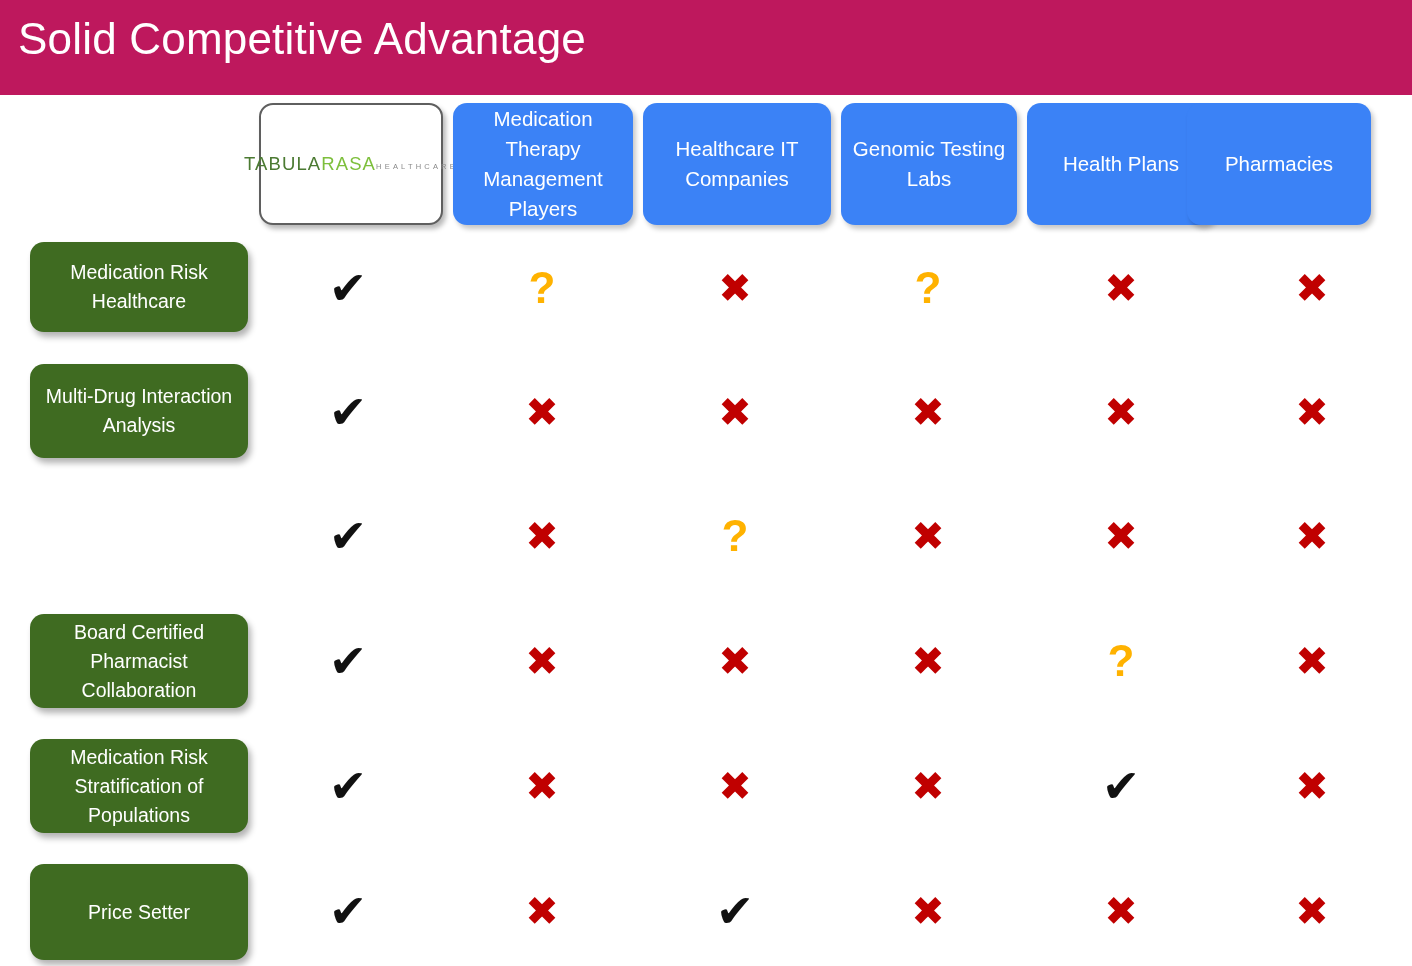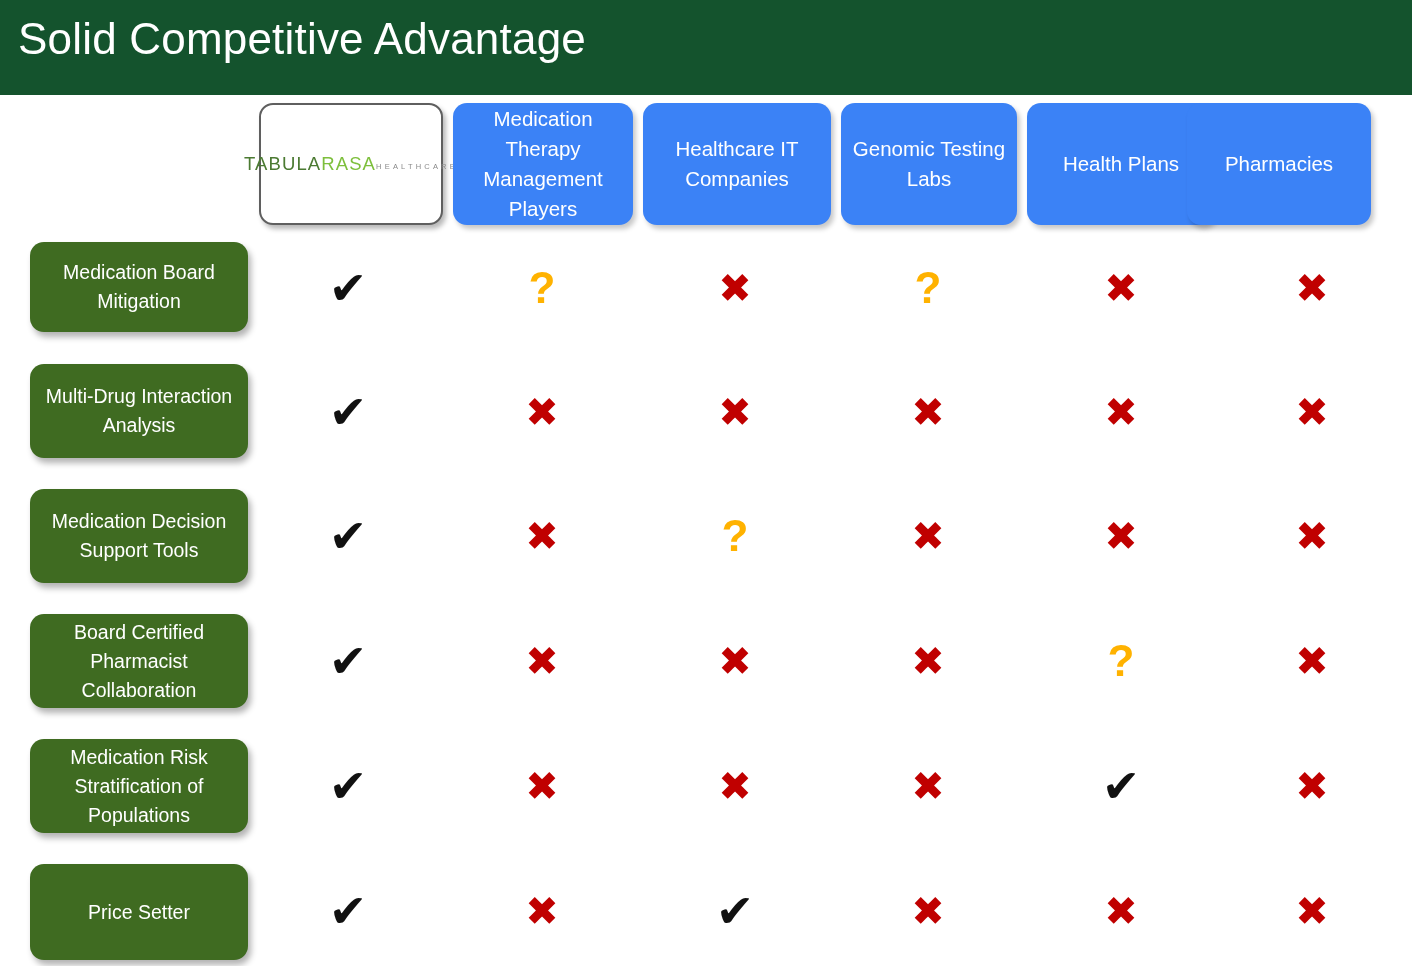--- a/index.html
+++ b/index.html
@@ -15,21 +15,21 @@
     overflow: hidden;
     position: relative;
   }
 
   
   #header-band {
     position: absolute;
     left: 0; top: 0;
     width: 1412px;
     height: 95px;
-    background: #14532d;
+    background: #be185d;
   }
   #page-title {
     position: absolute;
     left: 18px;
     top: 14px;
     font-size: 44px;
     color: #ffffff;
     font-weight: normal;
     letter-spacing: 0.2px;
     white-space: nowrap;
@@ -177,27 +177,24 @@
     </div>
     <div class="col-header" style="left:1027px; width:188px;">
       <span>Health Plans</span>
     </div>
     <div class="col-header" style="left:1187px; width:184px;">
       <span>Pharmacies</span>
     </div>
   </div>
 
   <div class="row-label" style="top:147px; height:90px;">
-    <span>Medication Board Mitigation</span>
+    <span>Medication Risk Healthcare</span>
   </div>
   <div class="row-label" style="top:269px; height:94px;">
     <span>Multi-Drug Interaction Analysis</span>
-  </div>
-  <div class="row-label" style="top:394px; height:94px;">
-    <span>Medication Decision Support Tools</span>
   </div>
   <div class="row-label" style="top:519px; height:94px;">
     <span>Board Certified Pharmacist Collaboration</span>
   </div>
   <div class="row-label" style="top:644px; height:94px;">
     <span>Medication Risk Stratification of Populations</span>
   </div>
   <div class="row-label" style="top:769px; height:96px;">
     <span>Price Setter</span>
   </div>

